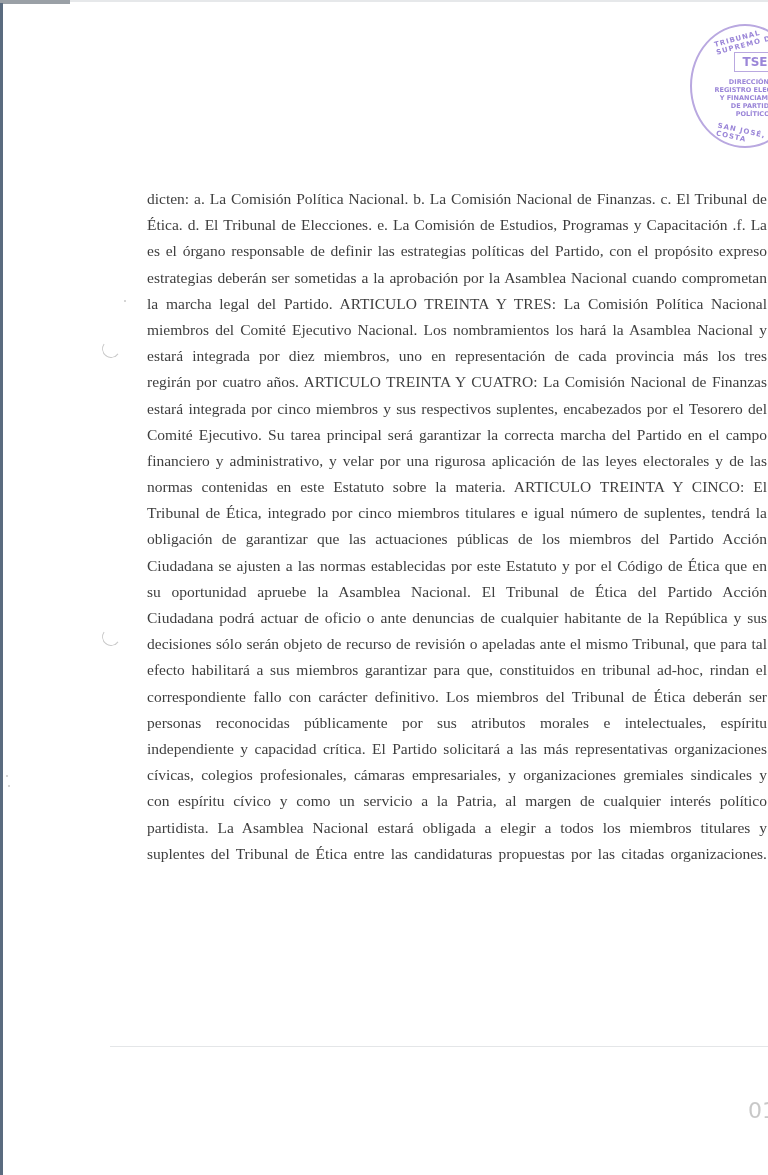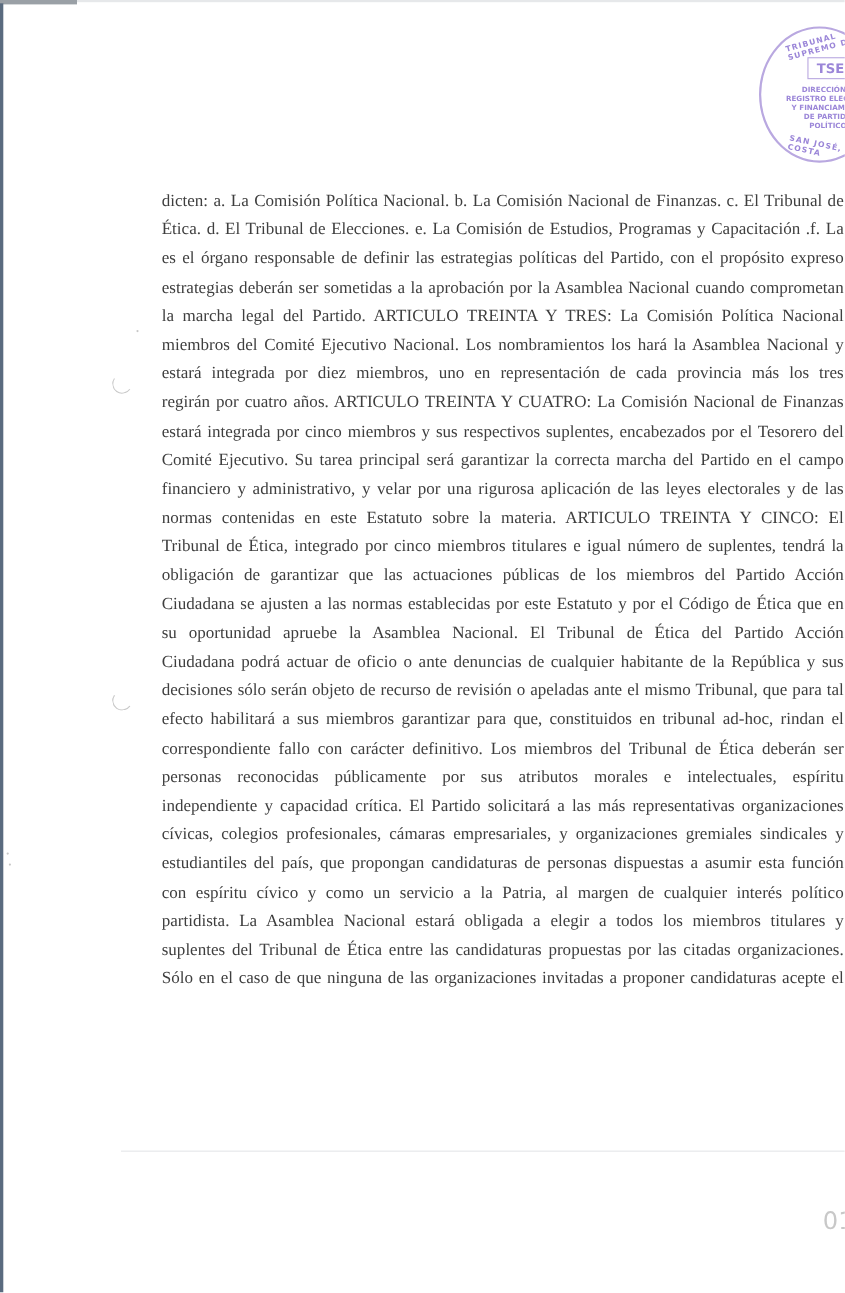--- a/index.html
+++ b/index.html
@@ -22,21 +22,21 @@
     .stamp-logo {
       position:absolute; left:42px; top:26px; width:40px; height:18px;
       border:1px solid #b9a8e0; text-align:center; font-family:"DejaVu Sans",sans-serif;
       font-size:12px; font-weight:bold; line-height:18px;
     }
     .stamp-body {
       position:absolute; left:18px; top:52px; width:90px; text-align:center;
       font-family:"DejaVu Sans",sans-serif; font-size:6.5px; line-height:8px; font-weight:bold;
     }
     .content {
-      position:absolute; left:147px; top:170px; width:620px;
+      position:absolute; left:147px; top:186px; width:620px;
       font-size:15.5px; line-height:26.2px; color:#3e3e3e;
       text-align:justify; text-align-last:justify;
     }
     .content .line { display:block; white-space:nowrap; text-align:justify; text-align-last:justify; height:26.2px; }
     .mark { position:absolute; border:1.5px solid #c9c9c9; border-radius:50%; border-color:transparent transparent #c9c9c9 #c9c9c9; width:16px; height:16px; transform:rotate(-10deg); }
     .bottom-rule { position:absolute; left:110px; top:1046px; width:658px; height:1px; background:#e4e6e8; }
     .page-num {
       position:absolute; left:748px; top:1098px; font-family:"DejaVu Sans",sans-serif;
       font-size:22px; color:#c8c8c8;
     }
@@ -79,25 +79,23 @@
   <span class="line">obligación de garantizar que las actuaciones públicas de los miembros del Partido Acción</span>
   <span class="line">Ciudadana se ajusten a las normas establecidas por este Estatuto y por el Código de Ética que en</span>
   <span class="line">su oportunidad apruebe la Asamblea Nacional.  El Tribunal de Ética del Partido Acción</span>
   <span class="line">Ciudadana podrá actuar de oficio o ante denuncias de cualquier habitante de la República y sus</span>
   <span class="line">decisiones sólo serán objeto de recurso de revisión o apeladas ante el mismo Tribunal, que para tal</span>
   <span class="line">efecto habilitará a sus miembros garantizar para que, constituidos en tribunal ad-hoc, rindan el</span>
   <span class="line">correspondiente fallo con  carácter definitivo. Los miembros del Tribunal de Ética deberán ser</span>
   <span class="line">personas reconocidas públicamente por sus atributos morales e intelectuales, espíritu</span>
   <span class="line">independiente y capacidad crítica.  El Partido solicitará a las más representativas organizaciones</span>
   <span class="line">cívicas,  colegios profesionales, cámaras empresariales, y  organizaciones gremiales sindicales y</span>
-  <span class="line">estudiantiles del país, que propongan candidaturas de personas dispuestas a asumir esta función</span>
   <span class="line">con espíritu cívico y como un servicio a la Patria, al margen de cualquier interés político</span>
   <span class="line">partidista. La Asamblea Nacional estará obligada a elegir a todos los miembros titulares y</span>
   <span class="line">suplentes del Tribunal de Ética entre las candidaturas propuestas por las citadas organizaciones.</span>
-  <span class="line">Sólo en el caso de que ninguna de las organizaciones invitadas a proponer candidaturas acepte el</span>
 </div>
 
 <div class="mark" style="left:102px; top:340px;"></div>
 <div class="mark" style="left:102px; top:628px;"></div>
 <div class="speck" style="left:124px; top:300px;"></div>
 <div class="speck" style="left:6px; top:775px;"></div>
 <div class="speck" style="left:8px; top:785px;"></div>
 
 <div class="bottom-rule"></div>
 <div class="page-num">01</div>

